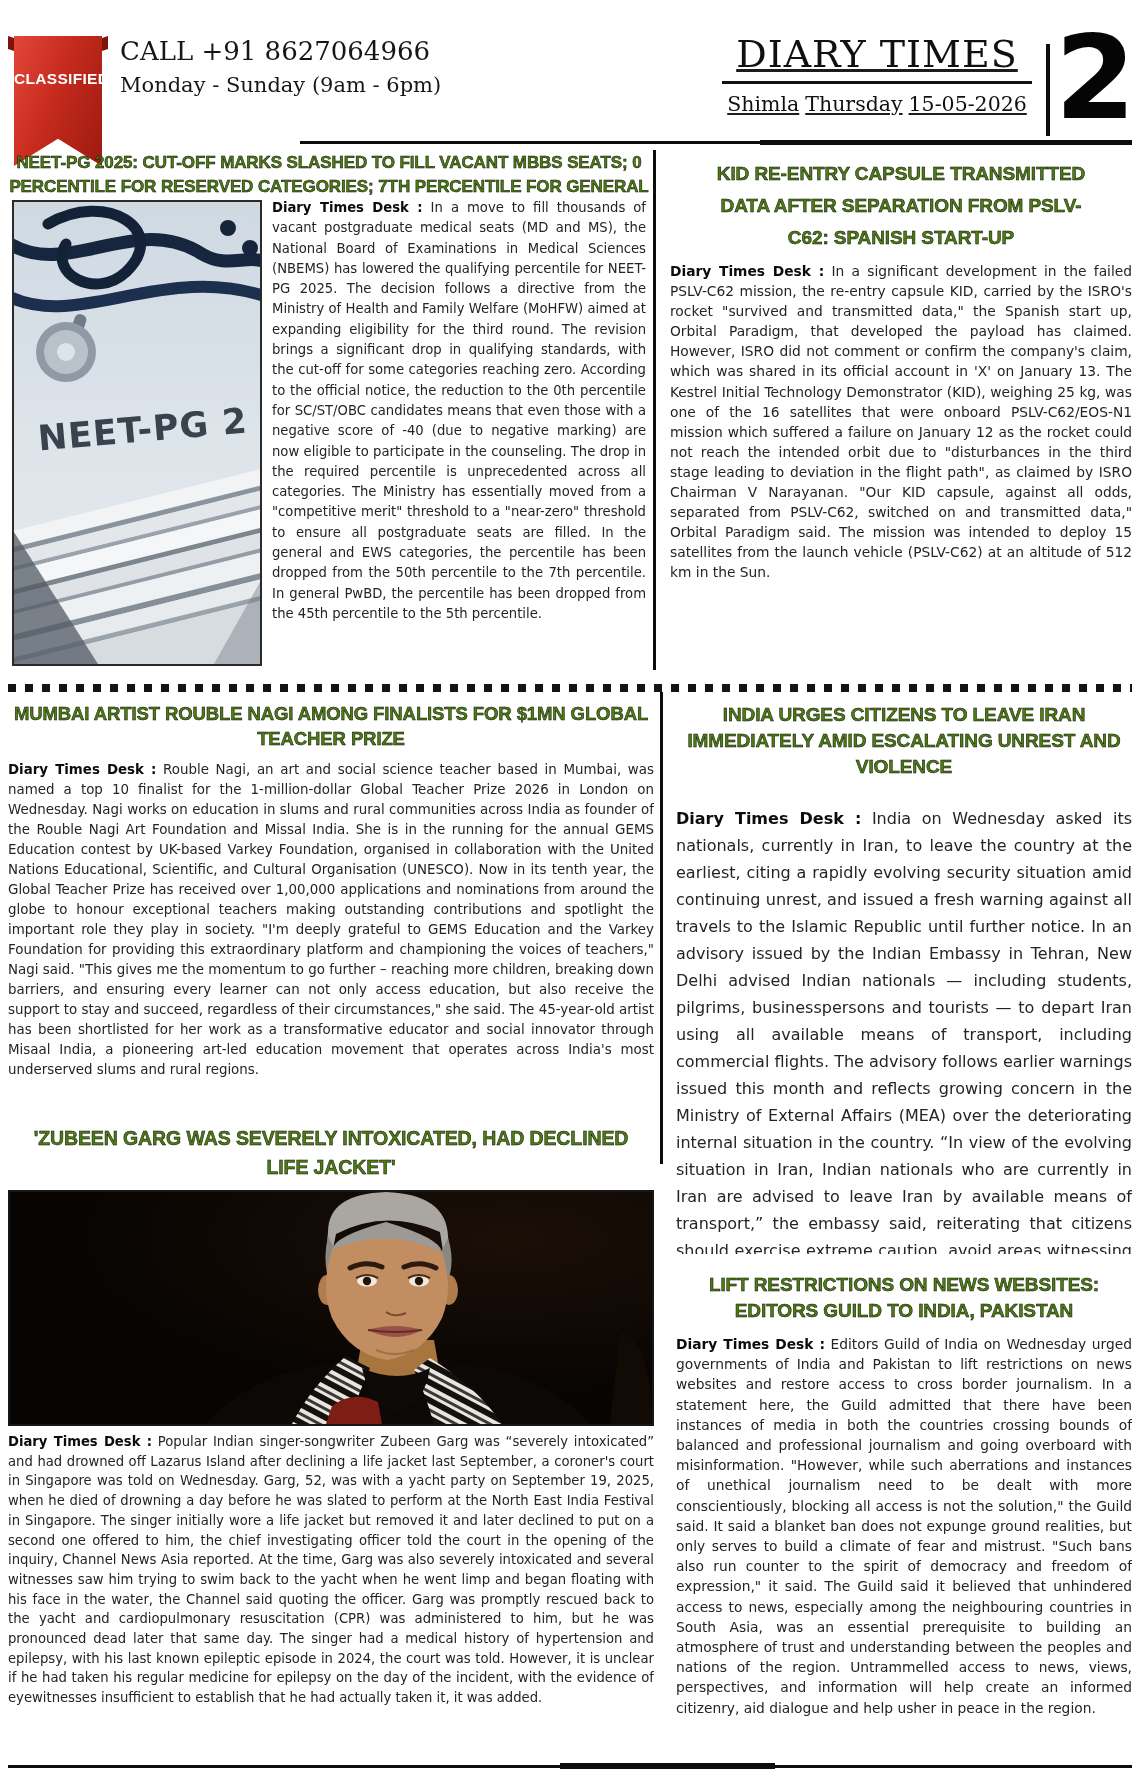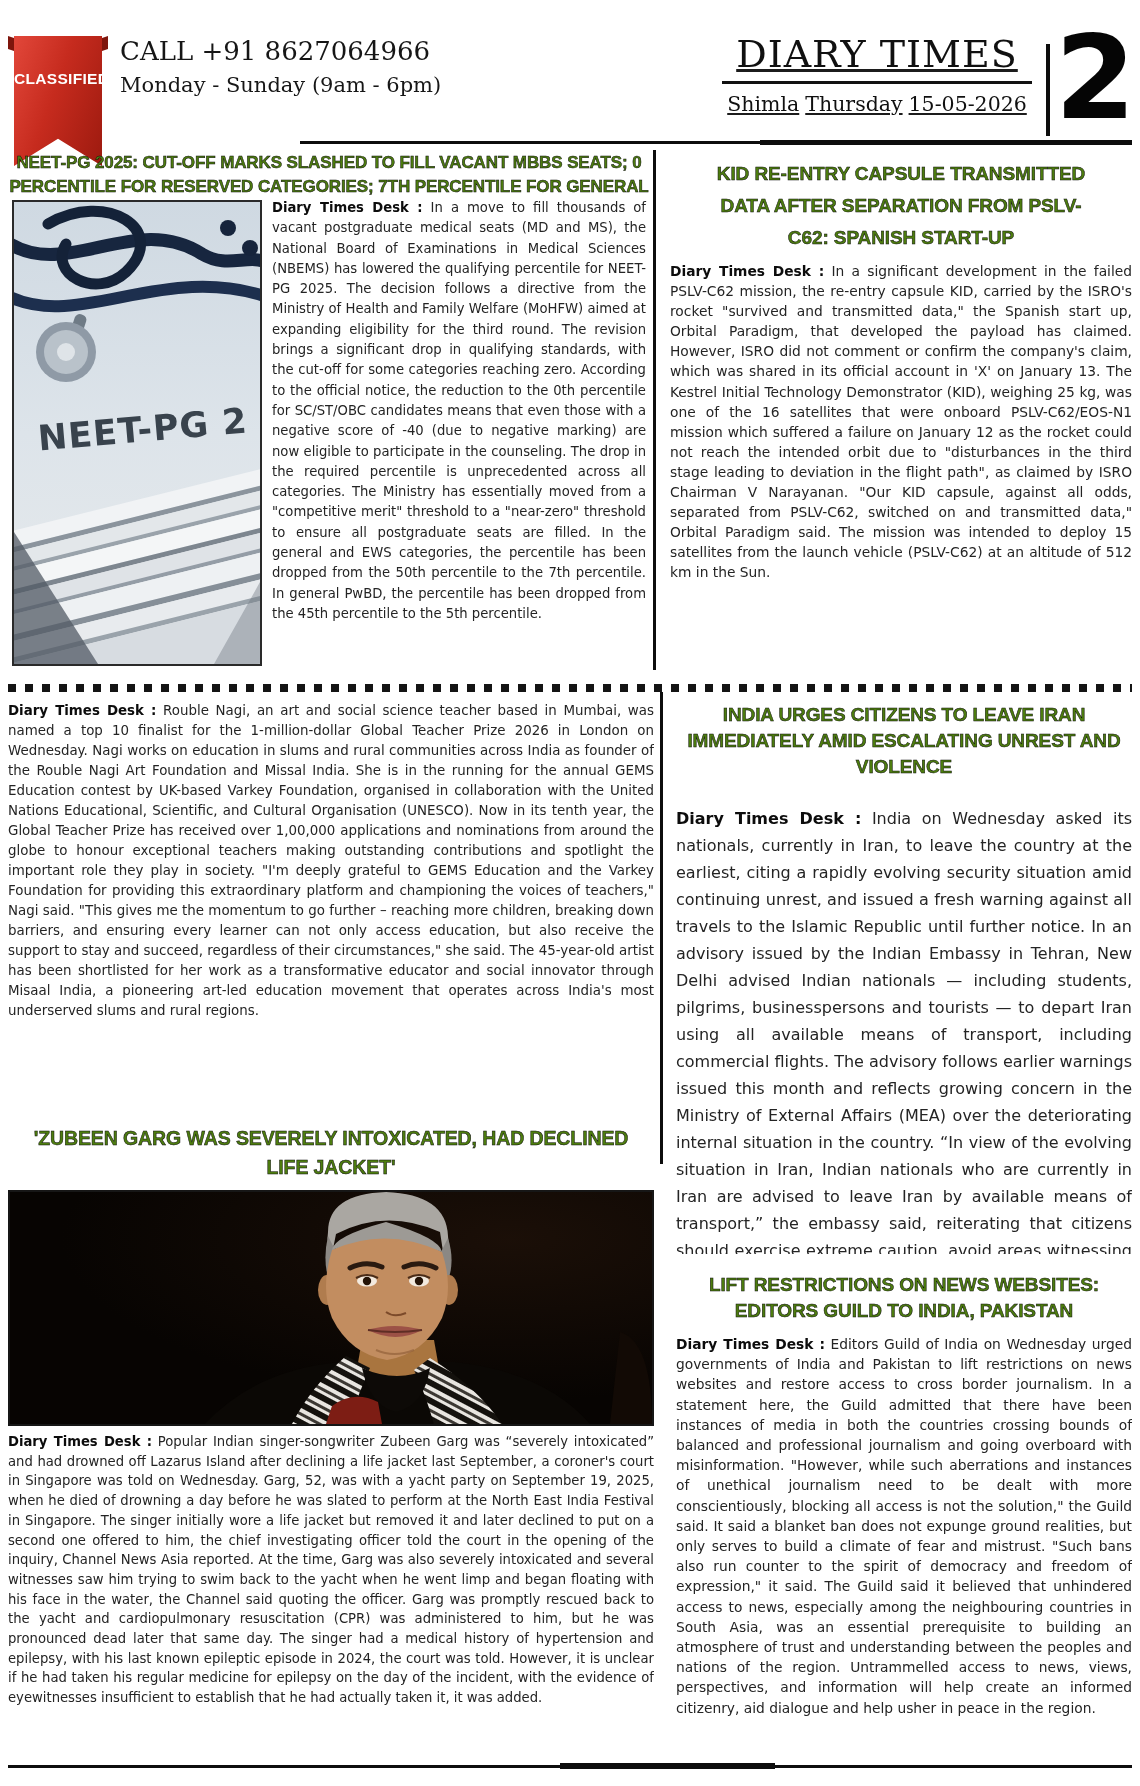--- a/index.html
+++ b/index.html
@@ -178,20 +178,21 @@
 
   <div class="article a-kid">
     <h2 class="headline">KID RE-ENTRY CAPSULE TRANSMITTED DATA AFTER SEPARATION FROM PSLV-C62: SPANISH START-UP</h2>
     <p class="body-text"><b class="byline">Diary Times Desk :</b> <span>In a significant development in the failed PSLV-C62 mission, the re-entry capsule KID, carried by the ISRO's rocket "survived and transmitted data," the Spanish start up, Orbital Paradigm, that developed the payload has claimed. However, ISRO did not comment or confirm the company's claim, which was shared in its official account in 'X' on January 13. The Kestrel Initial Technology Demonstrator (KID), weighing 25 kg, was one of the 16 satellites that were onboard PSLV-C62/EOS-N1 mission which suffered a failure on January 12 as the rocket could not reach the intended orbit due to "disturbances in the third stage leading to deviation in the flight path", as claimed by ISRO Chairman V Narayanan. "Our KID capsule, against all odds, separated from PSLV-C62, switched on and transmitted data," Orbital Paradigm said. The mission was intended to deploy 15 satellites from the launch vehicle (PSLV-C62) at an altitude of 512 km in the Sun.</span></p>
   </div>
 
   <div class="dotted-div"></div>
   <div class="vdiv-bottom"></div>
 
   <div class="article a-mumbai">
+    <h2 class="headline">MUMBAI ARTIST ROUBLE NAGI AMONG FINALISTS FOR $1MN GLOBAL TEACHER PRIZE</h2>
     <p class="body-text"><b class="byline">Diary Times Desk :</b> <span>Rouble Nagi, an art and social science teacher based in Mumbai, was named a top 10 finalist for the 1-million-dollar Global Teacher Prize 2026 in London on Wednesday. Nagi works on education in slums and rural communities across India as founder of the Rouble Nagi Art Foundation and Missal India. She is in the running for the annual GEMS Education contest by UK-based Varkey Foundation, organised in collaboration with the United Nations Educational, Scientific, and Cultural Organisation (UNESCO). Now in its tenth year, the Global Teacher Prize has received over 1,00,000 applications and nominations from around the globe to honour exceptional teachers making outstanding contributions and spotlight the important role they play in society. "I'm deeply grateful to GEMS Education and the Varkey Foundation for providing this extraordinary platform and championing the voices of teachers," Nagi said. "This gives me the momentum to go further – reaching more children, breaking down barriers, and ensuring every learner can not only access education, but also receive the support to stay and succeed, regardless of their circumstances," she said. The 45-year-old artist has been shortlisted for her work as a transformative educator and social innovator through Misaal India, a pioneering art-led education movement that operates across India's most underserved slums and rural regions.</span></p>
   </div>
 
   <div class="zubeen-headline">
     <h2 class="headline">'ZUBEEN GARG WAS SEVERELY INTOXICATED, HAD DECLINED LIFE JACKET'</h2>
   </div>
 
   <div class="zubeen-photo">
     <svg width="642" height="232" viewBox="0 0 642 232" xmlns="http://www.w3.org/2000/svg">
       <defs>

